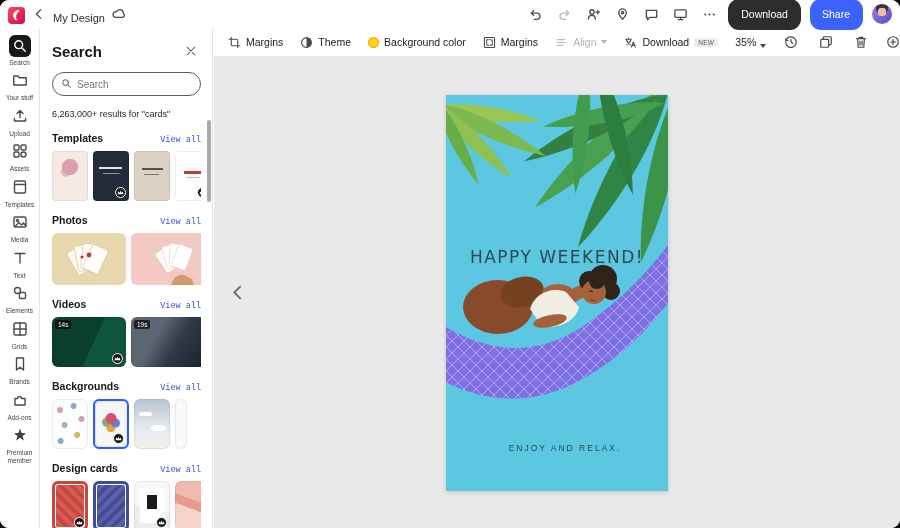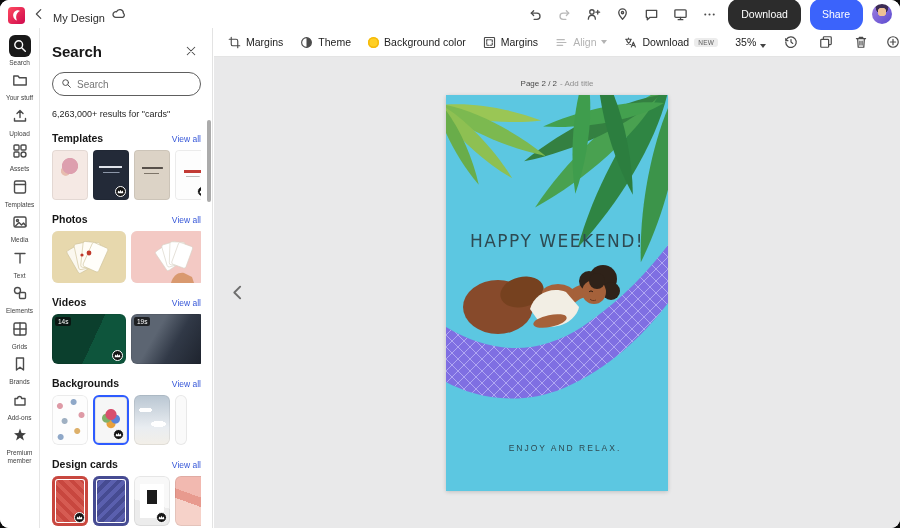--- a/index.html
+++ b/index.html
@@ -43,21 +43,21 @@
   .panel-scroll{position:absolute;right:1px;top:92px;width:4px;height:82px;background:#ababab;border-radius:2px;cursor:pointer;}
   .panel-head{display:flex;align-items:center;justify-content:space-between;}
   .panel-title{font-size:15px;font-weight:bold;color:#161616;}
   .search-box{margin-top:11px;height:24px;border:1.3px solid #5e5e5e;border-radius:13px;
     display:flex;align-items:center;padding:0 8px;gap:5px;background:#fff;}
   .search-box input{border:none;outline:none;font-size:10px;color:#333;width:110px;background:transparent;
     font-family:"Liberation Sans","DejaVu Sans",sans-serif;}
   .results{margin-top:13px;font-size:9px;color:#1f1f1f;}
   .sect{margin-top:13px;display:flex;align-items:baseline;justify-content:space-between;}
   .sect-title{font-size:10.5px;font-weight:bold;color:#161616;}
-  .viewall{font-size:8.5px;color:#3657d8;cursor:pointer;}
+  .viewall{font-size:8.5px;color:#3657d8;cursor:pointer;font-family:Liberation Mono, monospace;}
   .thumbrow{margin-top:6px;display:flex;gap:5px;overflow:hidden;}
   .thumb{flex:0 0 auto;border-radius:4px;position:relative;box-shadow:inset 0 0 0 1px rgba(0,0,0,.07);cursor:pointer;}
   .tw{width:36px;height:50px;}
   .pw{width:74px;height:52px;border-radius:6px;}
   .vw{width:74px;height:50px;border-radius:6px;}
   .bw{width:36px;height:50px;border-radius:6px;}
   .badge{position:absolute;right:3px;bottom:3px;width:11px;height:11px;border-radius:50%;
     background:#141414;border:1px solid #fff;display:flex;align-items:center;justify-content:center;}
   .dur{position:absolute;left:3px;top:3px;background:rgba(10,10,10,.75);color:#fff;font-size:6.5px;
     padding:1px 3px;border-radius:2px;}
@@ -110,21 +110,21 @@
   .zoom{display:flex;align-items:flex-end;gap:4px;cursor:pointer;}
 
   .canvas-area{position:absolute;top:29px;left:0;right:0;bottom:0;}
   .page-label{position:absolute;top:22px;left:0;right:0;text-align:center;font-size:8px;color:#4a4a4a;cursor:default;}
   .page-label .suffix{color:#8e8e8e;margin-left:3px;}
   .prev-btn{position:absolute;left:12px;top:222px;width:22px;height:26px;display:flex;align-items:center;justify-content:center;cursor:pointer;}
 
   .design{position:absolute;left:232px;top:38px;width:222px;height:396px;background:#5cc7e1;
     box-shadow:0 1px 4px rgba(0,0,0,.18);overflow:hidden;cursor:pointer;}
   .design svg.art{position:absolute;inset:0;}
-  .design-heading{position:absolute;top:136px;left:0;right:0;text-align:center;
+  .design-heading{position:absolute;top:152px;left:0;right:0;text-align:center;
     font-size:17px;font-weight:500;letter-spacing:1.5px;color:#2e4a52;text-transform:uppercase;
     font-family:"DejaVu Sans",sans-serif;}
   .design-sub{position:absolute;top:348px;left:0;right:0;text-align:center;
     font-size:8.5px;letter-spacing:2px;color:#2e4a52;text-transform:uppercase;margin-left:16px;}
 </style>
 </head>
 <body>
 
 <div class="app">
 
@@ -496,23 +496,20 @@
           <svg width="14" height="14" viewBox="0 0 16 16">
               <circle class="ic" cx="8" cy="8" r="6"></circle>
               <path class="ic" d="M8 5v6M5 8h6"></path>
             </svg>
           <span>Add</span>
         </span>
       </span>
     </div>
 
     <div class="canvas-area">
-      <div class="page-label">
-        <span>Page 2 / 2</span><span class="suffix">- Add title</span>
-      </div>
 
       <span class="prev-btn">
         <svg width="17" height="17" viewBox="0 0 16 16">
             <path d="M10.5 2.5 5 8l5.5 5.5" fill="none" stroke="#6e6e6e" stroke-width="1.8" stroke-linecap="round" stroke-linejoin="round"></path>
           </svg>
       </span>
 
       <div class="design">
         <svg class="art" viewBox="0 0 222 396">
           <defs>

